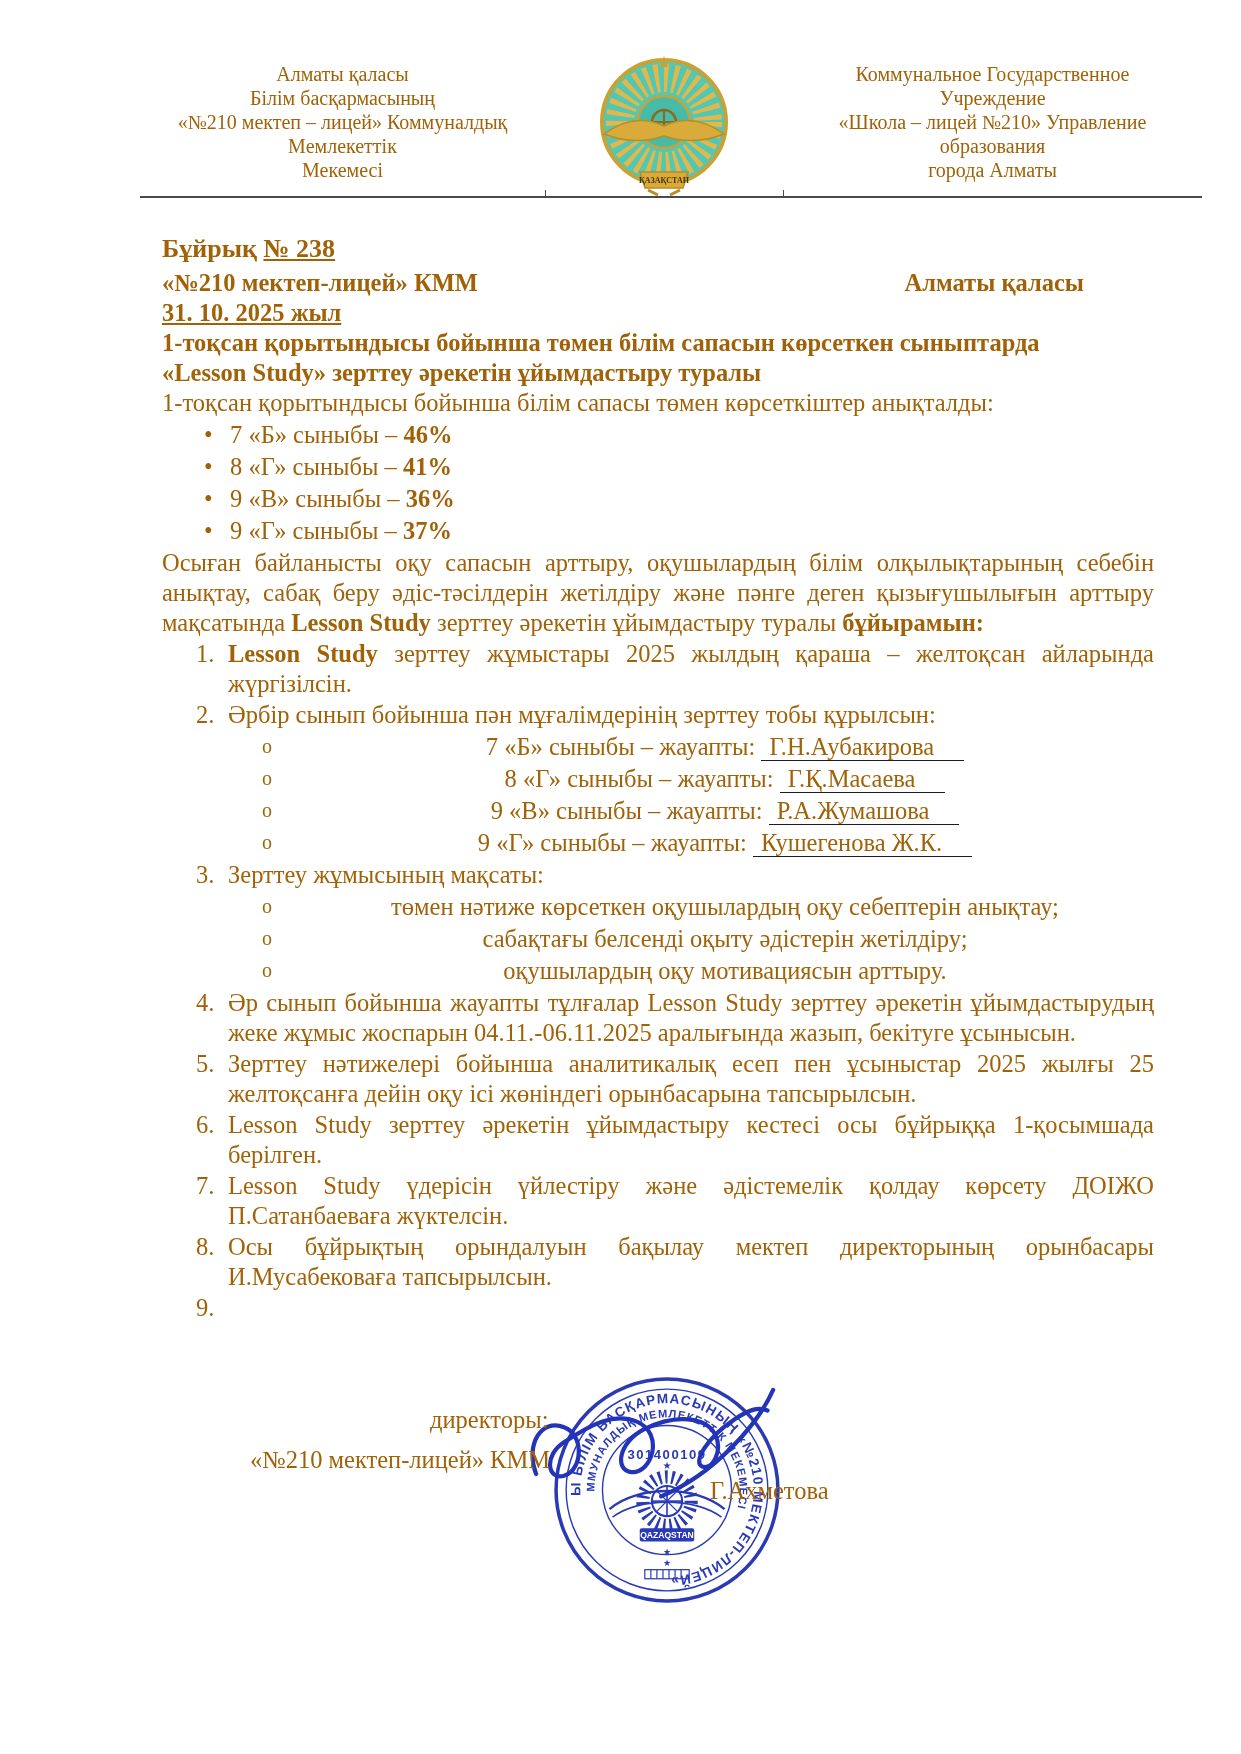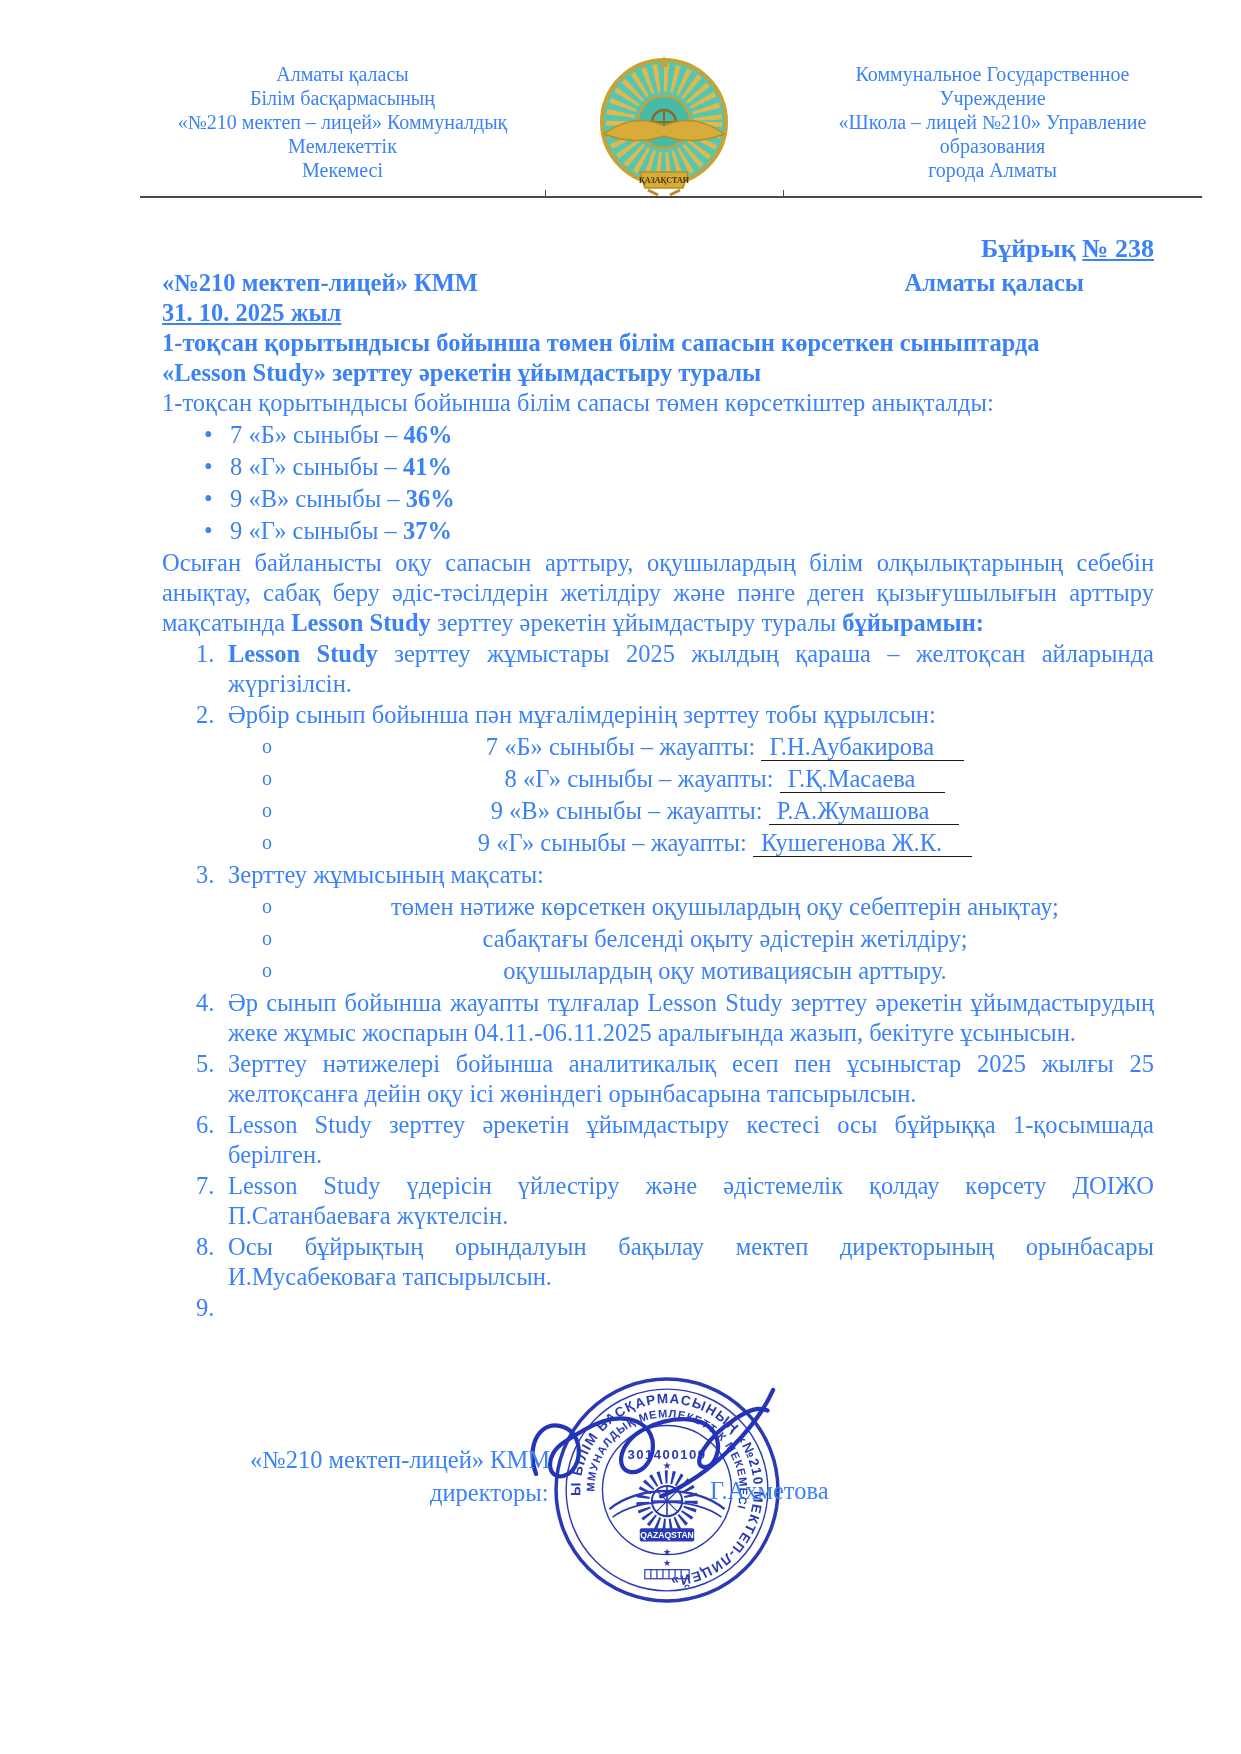--- a/index.html
+++ b/index.html
@@ -1,50 +1,50 @@
 <!DOCTYPE html>
 <html><head>
 <meta charset="utf-8">
 <style>
   html,body{margin:0;padding:0;background:#9a9a9a;}
   .page{
     position:relative;width:1241px;height:1754px;background:#ffffff;
-    font-family:"Liberation Serif", serif;color:#3b82f6;overflow:hidden;
+    font-family:"Liberation Serif", serif;color:#a16207;overflow:hidden;
     margin:0 auto;
   }
   
   .hdr{
     position:absolute;top:54px;left:140px;width:1062px;height:142px;
     display:flex;align-items:flex-start;border-bottom:2px solid #4a4a4a;
   }
   .hdr-left{width:405px;text-align:center;font-size:20px;line-height:24px;padding-top:8px;}
   .hdr-mid{width:238px;display:flex;justify-content:center;align-items:flex-start;}
   .hdr-right{flex:1;text-align:center;font-size:20px;line-height:24px;padding-top:8px;}
   .tick{position:absolute;bottom:-2px;width:1px;height:8px;background:#4a4a4a;}
   .tick1{left:405px;} .tick2{left:643px;}
   
   .content{position:absolute;top:222px;left:162px;width:992px;font-size:24.5px;line-height:30px;}
-  .title{text-align:right;font-weight:bold;font-size:26px;margin:12px 0 4px;}
+  .title{text-align:left;font-weight:bold;font-size:26px;margin:12px 0 4px;}
   .title .num{text-decoration:underline;}
   .org-line{display:flex;justify-content:space-between;font-weight:bold;}
   .org-line .right{margin-right:70px;}
   .date{font-weight:bold;text-decoration:underline;}
   .subject{font-weight:bold;}
   .para{text-align:justify;}
   ul.stats{list-style:none;margin:2px 0;padding:0;}
   ul.stats li{position:relative;padding-left:68px;margin:2px 0;}
   ul.stats li::before{content:"•";position:absolute;left:42px;top:0;}
   .oli{position:relative;padding-left:66px;text-align:justify;margin:1px 0;}
   .oli .onum{position:absolute;left:34px;top:0;}
   .sub{position:relative;padding-left:134px;margin:2px 0;text-align:center;}
   .sub::before{content:"o";position:absolute;left:100px;top:-1px;font-size:20px;}
   .blank{border-bottom:1.6px solid #1c1c1c;padding:0 30px 0 8px;}
   
   .sig-org{position:absolute;left:250px;top:1446px;font-size:24.5px;z-index:3;}
-  .sig-role{position:absolute;left:430px;top:1479px;font-size:24.5px;z-index:3;font-family:Liberation Serif, serif;}
+  .sig-role{position:absolute;left:430px;top:1406px;font-size:24.5px;z-index:3;font-family:Liberation Serif, serif;}
   .sig-name{position:absolute;left:710px;top:1477px;font-size:24.5px;z-index:4;}
   .stamp{position:absolute;left:549px;top:1372px;z-index:1;}
   .autograph{position:absolute;left:523px;top:1380px;z-index:2;}
 </style>
 </head>
 <body>
 
 <div class="page">
 
   <div class="hdr">

